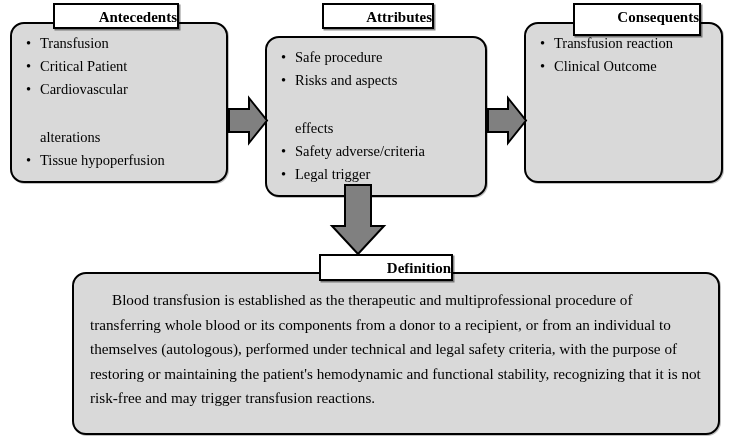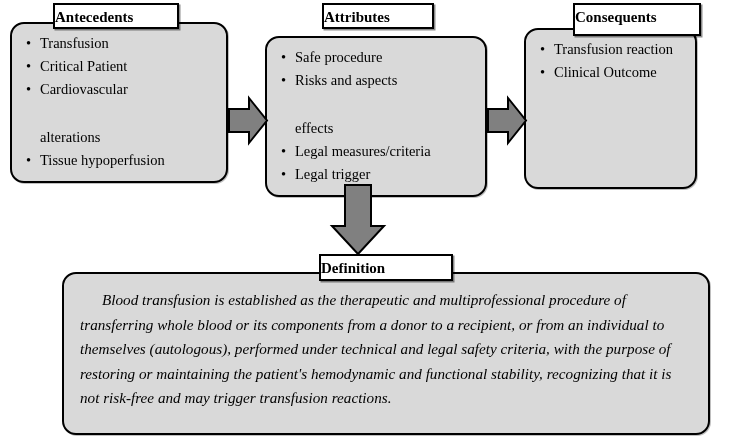--- a/index.html
+++ b/index.html
@@ -20,21 +20,21 @@
     border-radius:14px;
     box-sizing:border-box;
     box-shadow:1px 1px 0 rgba(0,0,0,.25);
   }
   
   .cap{
     position:absolute;
     background:#ffffff;
     border:2px solid #000000;
     box-sizing:border-box;
-    text-align:left;
+    text-align:right;
     font-weight:bold;
     font-size:15px;
     line-height:24px;
     color:#000;
     z-index:6;
     box-shadow:1.5px 1.5px 0 rgba(0,0,0,.45);
   }
   
   ul.blist{
     margin:0;padding:0;list-style:none;
@@ -89,29 +89,29 @@
   </div>
   <div class="cap" style="left:53px;top:3px;width:126px;height:26px;">
     <span>Antecedents</span>
   </div>
 
   <div class="gbox" style="left:265px;top:36px;width:222px;height:161px;">
     <ul class="blist">
       <li>Safe procedure</li>
       <li style="margin-bottom:0">Risks and aspects</li>
       <li class="nb">effects</li>
-      <li>Legal measures/criteria</li>
+      <li>Safety adverse/criteria</li>
       <li>Legal trigger</li>
     </ul>
   </div>
   <div class="cap" style="left:322px;top:3px;width:112px;height:26px;">
     <span>Attributes</span>
   </div>
 
-  <div class="gbox" style="left:524px;top:28px;width:173px;height:161px;">
+  <div class="gbox" style="left:524px;top:22px;width:199px;height:161px;">
     <ul class="blist">
       <li>Transfusion reaction</li>
       <li>Clinical Outcome</li>
     </ul>
   </div>
   <div class="cap" style="left:573px;top:3px;width:128px;height:33px;">
     <span>Consequents</span>
   </div>
 
   <div class="arrow" style="left:228px;top:96px;width:40px;height:49px;">
@@ -125,20 +125,20 @@
       <polygon points="1,13 21,13 21,2 39,24.5 21,47 21,36 1,36" fill="#808080" stroke="#000000" stroke-width="2" stroke-linejoin="miter"></polygon>
     </svg>
   </div>
 
   <div class="arrow" style="left:330px;top:184px;width:56px;height:72px;">
     <svg width="56" height="72" viewBox="0 0 56 72">
       <polygon points="15,1 41,1 41,42 54,42 28,70 2,42 15,42" fill="#808080" stroke="#000000" stroke-width="2" stroke-linejoin="miter"></polygon>
     </svg>
   </div>
 
-  <div class="gbox" style="left:62px;top:272px;width:648px;height:163px;font-style:italic;">
+  <div class="gbox" style="left:72px;top:272px;width:648px;height:163px;">
     <div class="defpara">Blood transfusion is established as the therapeutic and multiprofessional procedure of transferring whole blood or its components from a donor to a recipient, or from an individual to themselves (autologous), performed under technical and legal safety criteria, with the purpose of restoring or maintaining the patient's hemodynamic and functional stability, recognizing that it is not risk-free and may trigger transfusion reactions.</div>
   </div>
   <div class="cap" style="left:319px;top:254px;width:134px;height:27px;line-height:25px;">
     <span>Definition</span>
   </div>
 
 </div>
 
 </body></html>

